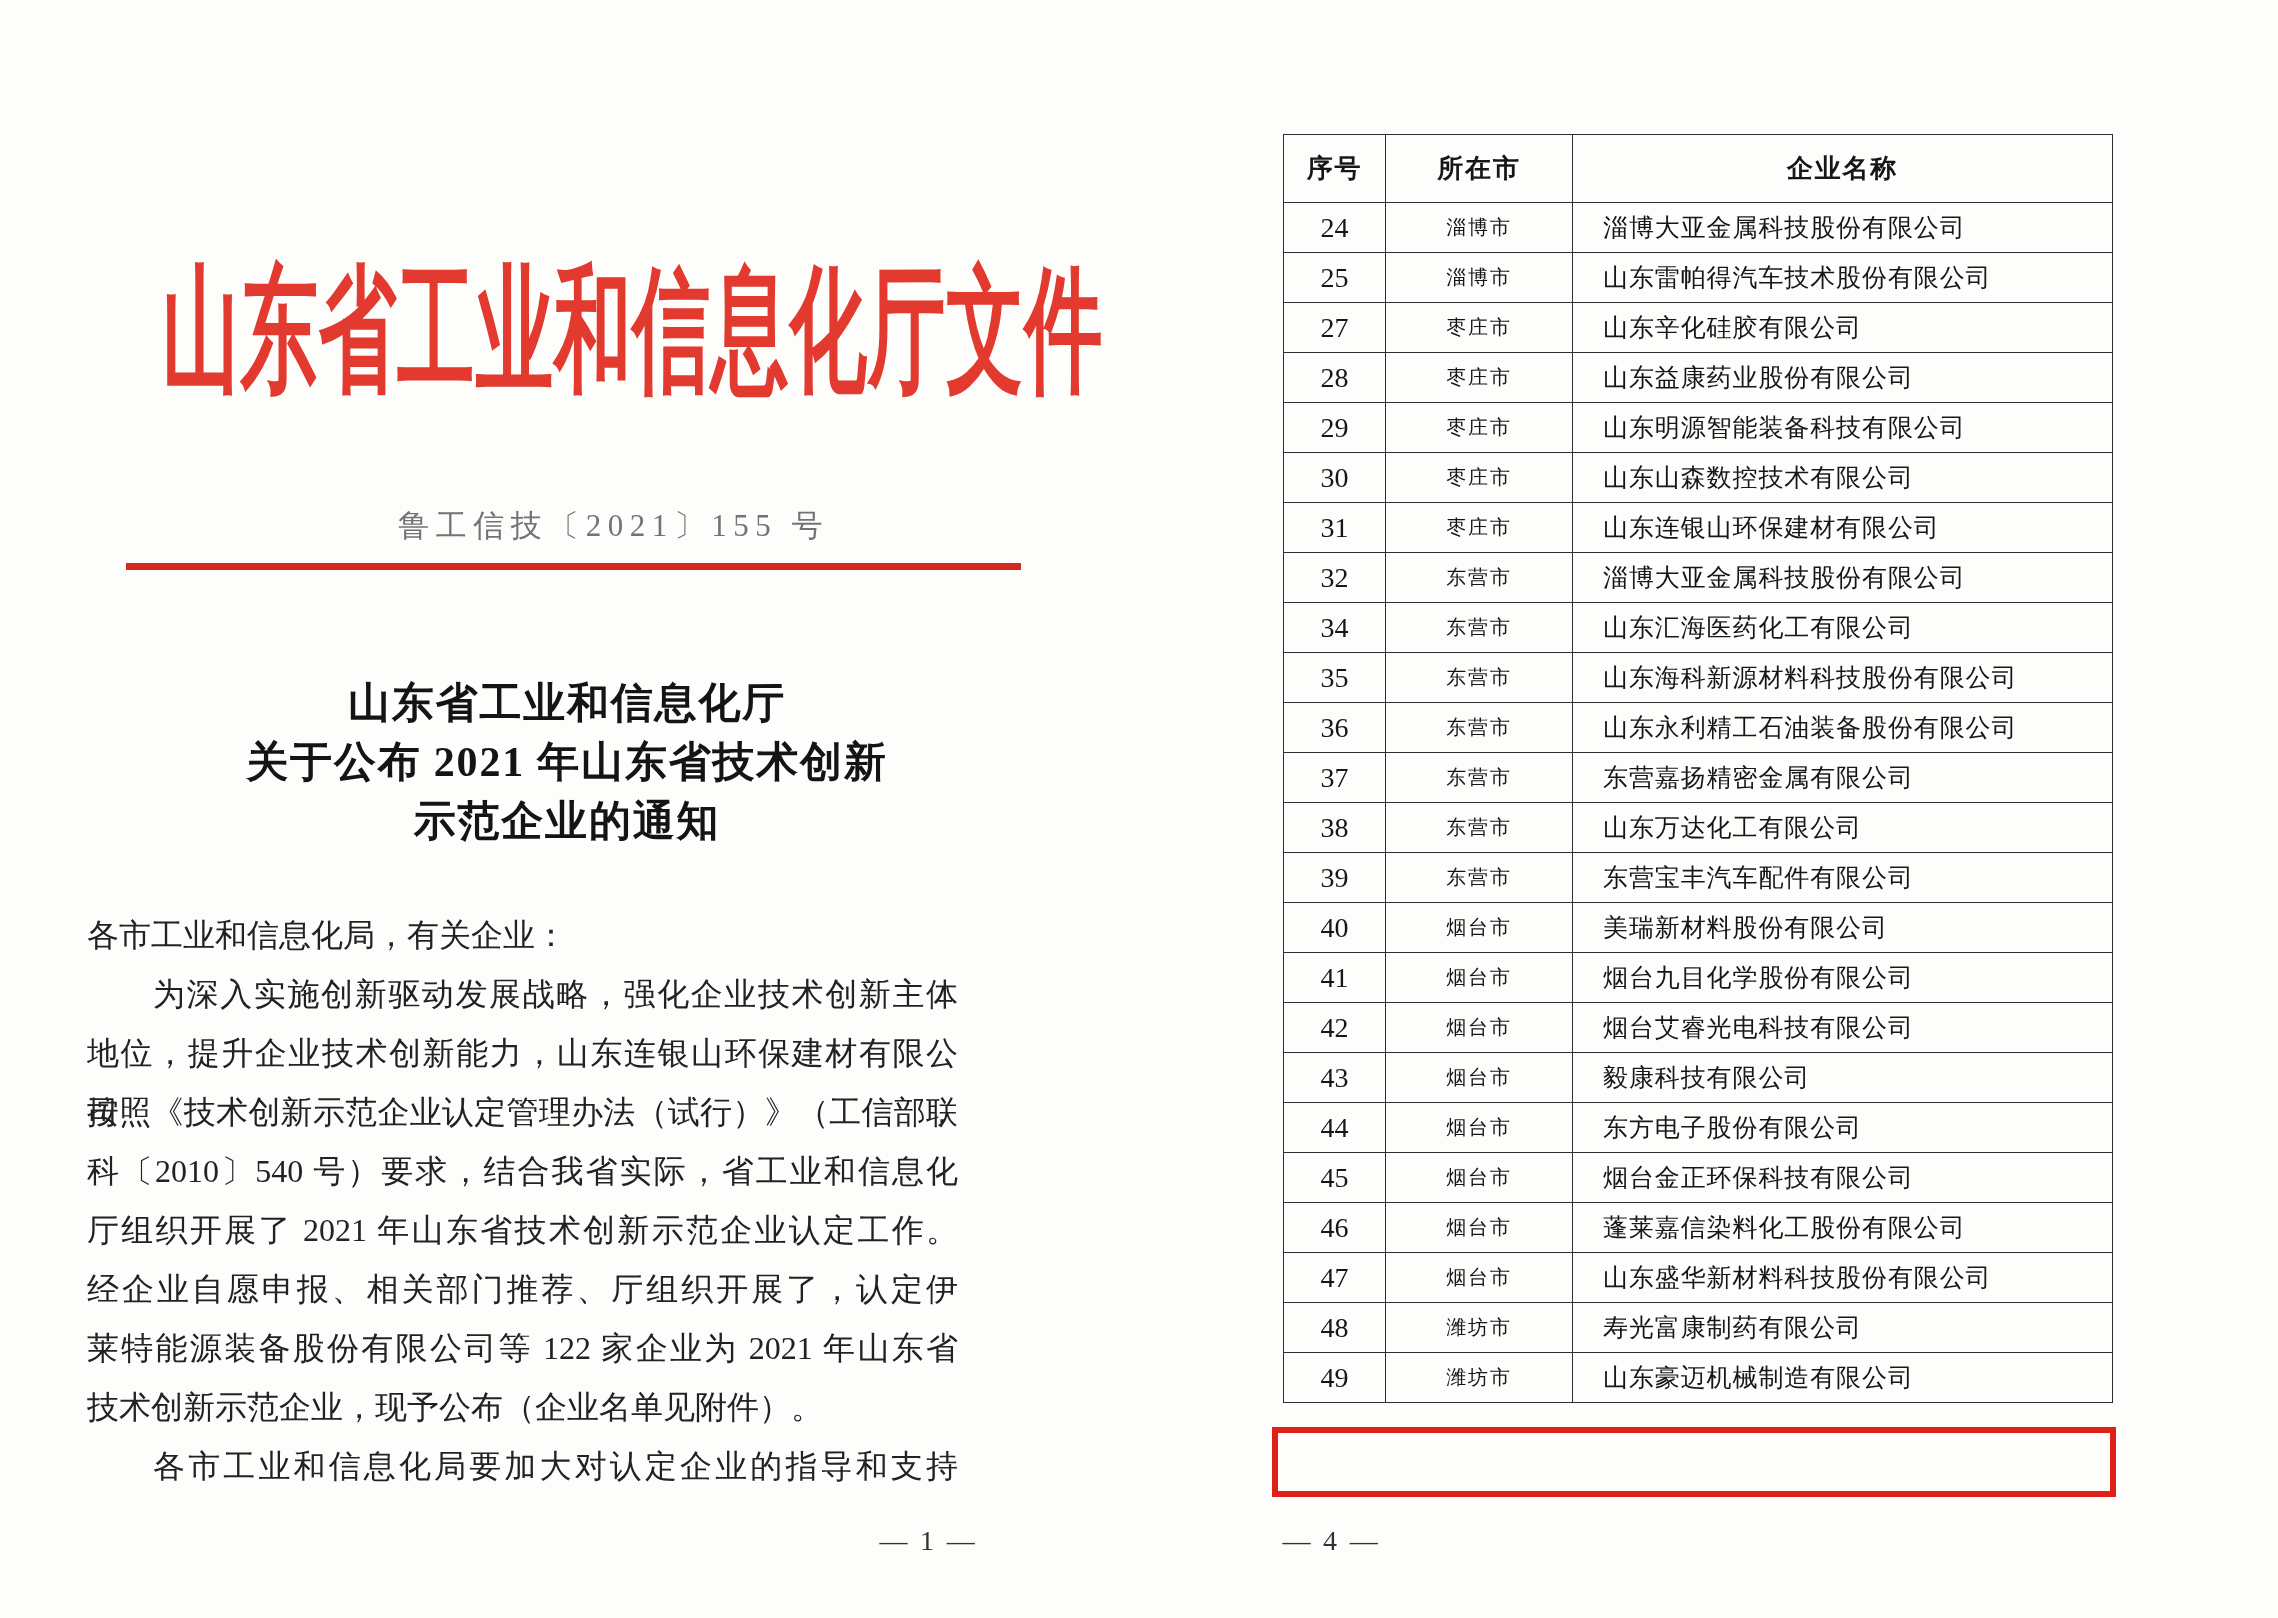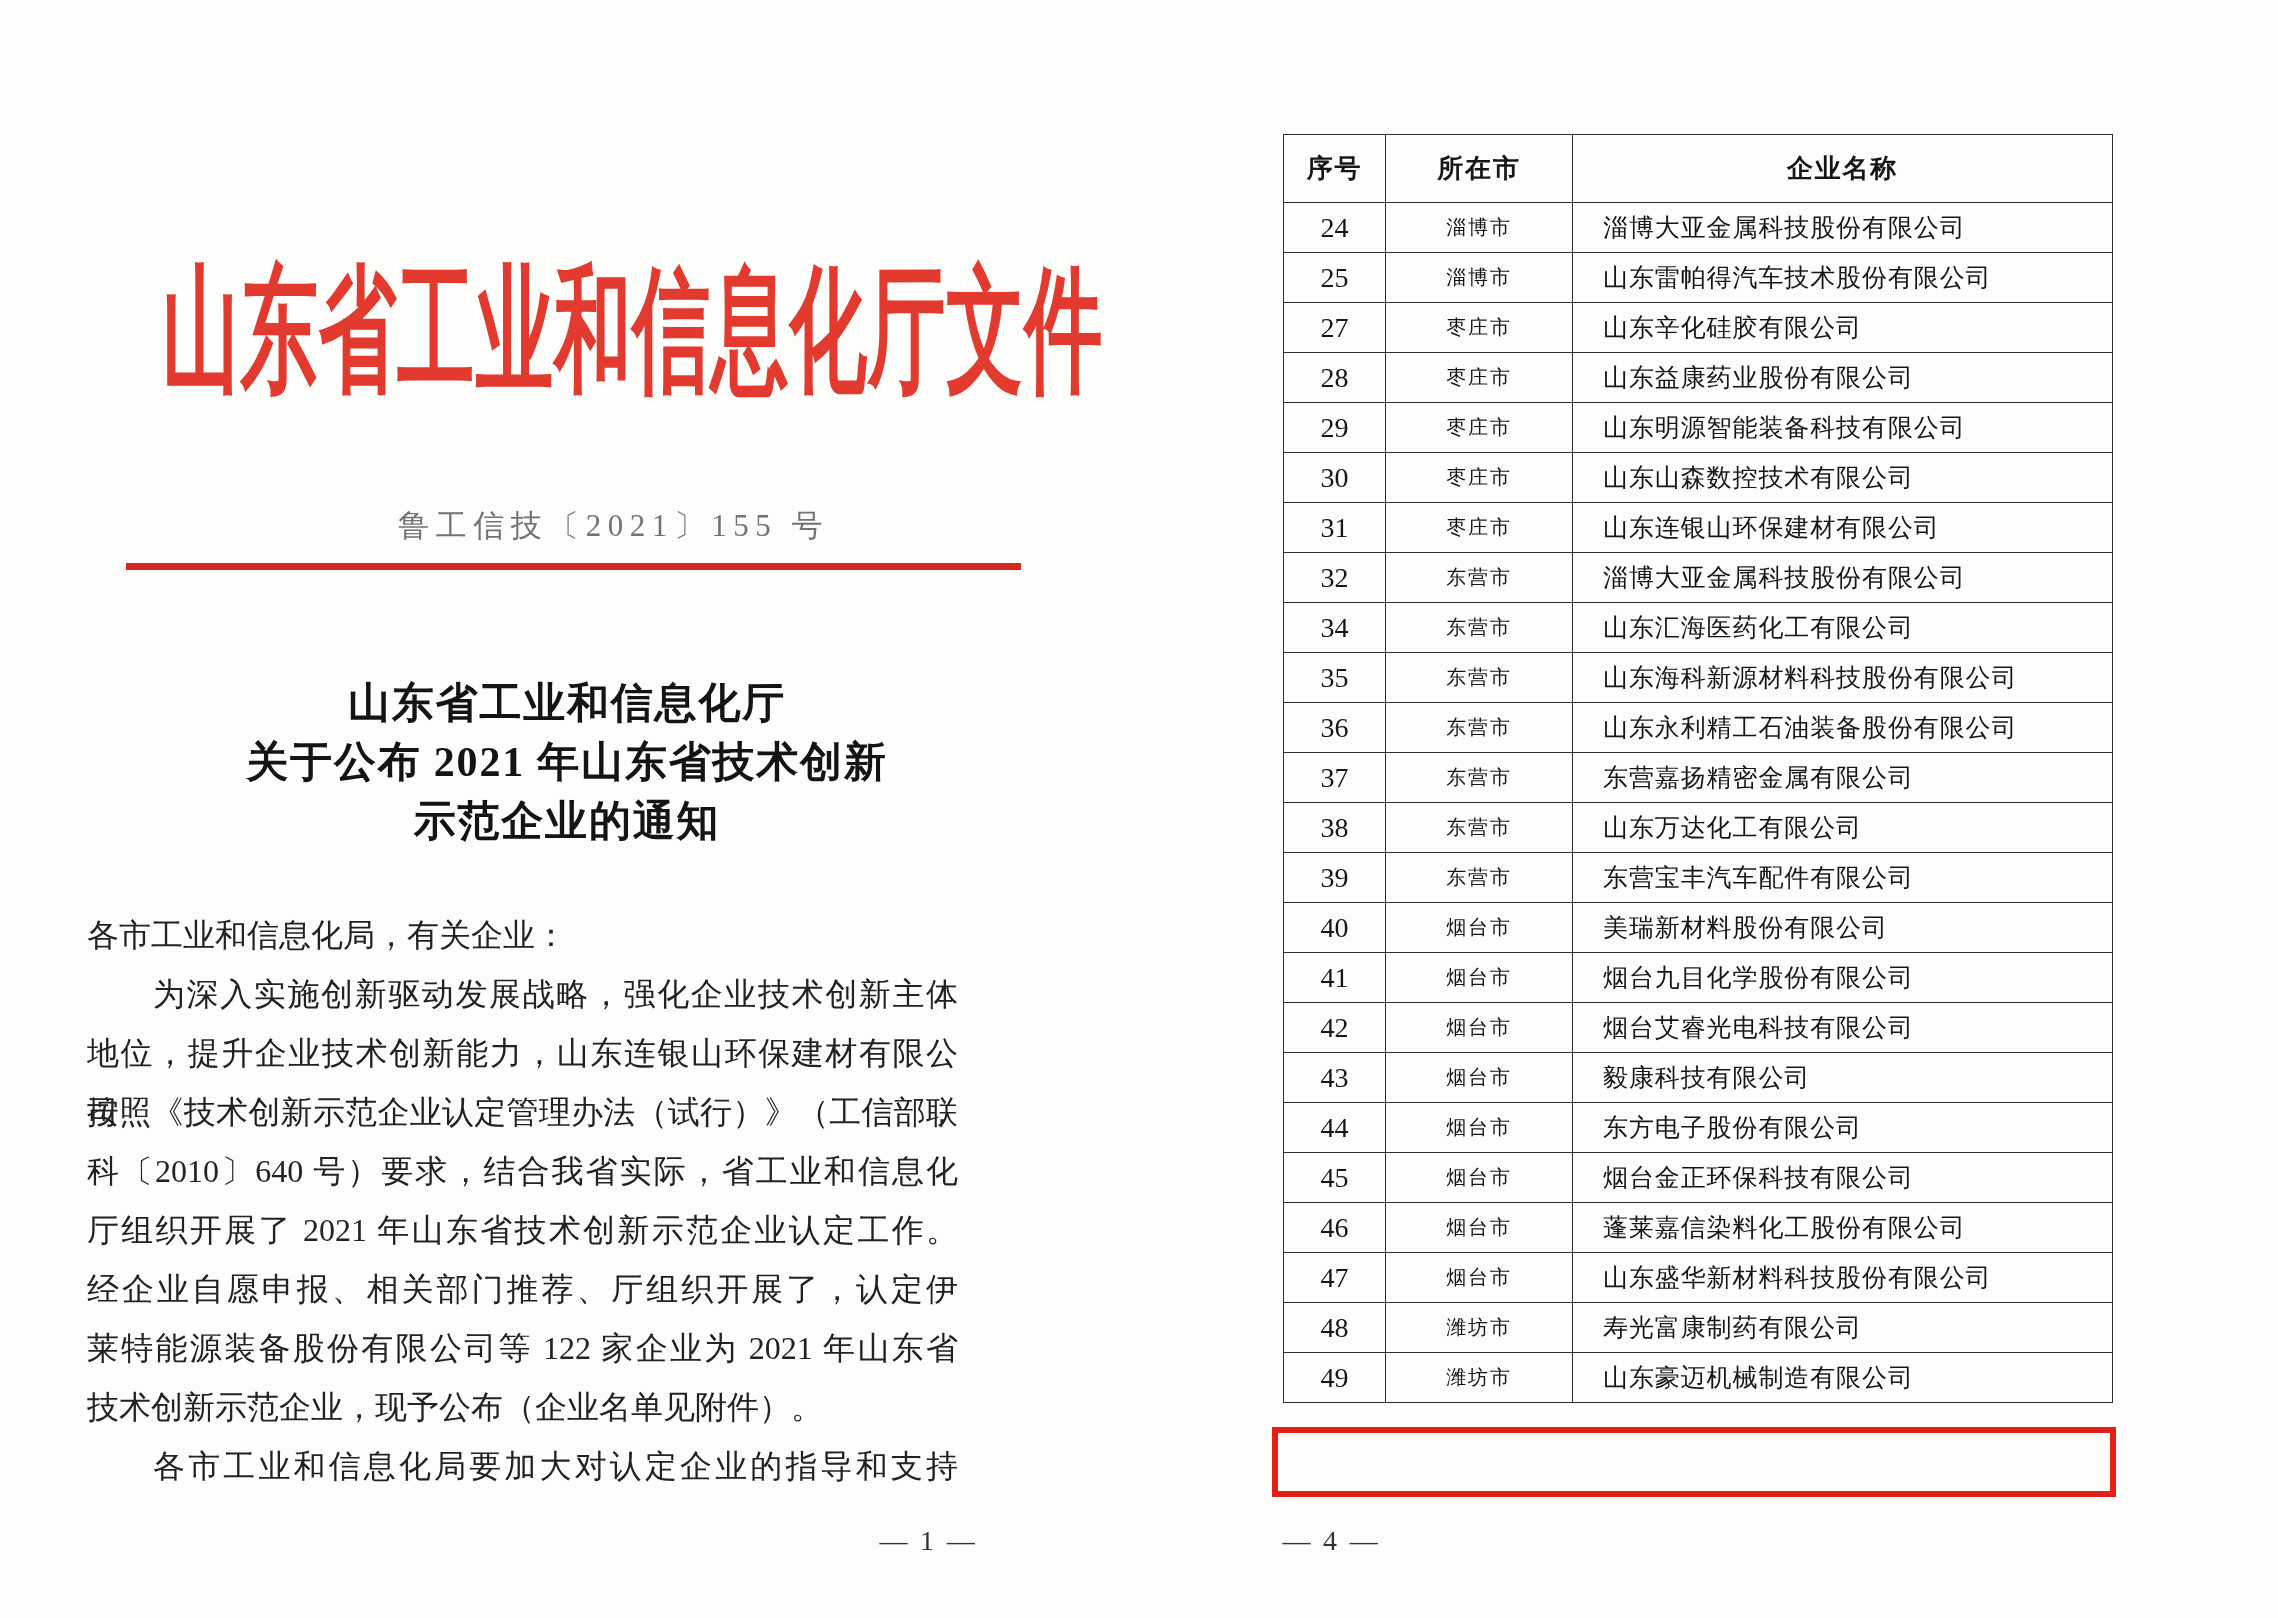--- a/index.html
+++ b/index.html
@@ -84,21 +84,21 @@
     <div>山东省工业和信息化厅</div>
     <div>关于公布 2021 年山东省技术创新</div>
     <div>示范企业的通知</div>
   </div>
 
   <div class="body-text">
       <div class="line">各市工业和信息化局，有关企业：</div>
       <div class="line j ind">为深入实施创新驱动发展战略，强化企业技术创新主体</div>
       <div class="line j">地位，提升企业技术创新能力，山东连银山环保建材有限公司，</div>
       <div class="line j">按照《技术创新示范企业认定管理办法（试行）》（工信部联</div>
-      <div class="line j">科〔2010〕640 号）要求，结合我省实际，省工业和信息化</div>
+      <div class="line j">科〔2010〕540 号）要求，结合我省实际，省工业和信息化</div>
       <div class="line j">厅组织开展了 2021 年山东省技术创新示范企业认定工作。</div>
       <div class="line j">经企业自愿申报、相关部门推荐、厅组织开展了，认定伊</div>
       <div class="line j">莱特能源装备股份有限公司等 122 家企业为 2021 年山东省</div>
       <div class="line">技术创新示范企业，现予公布（企业名单见附件）。</div>
       <div class="line j ind">各市工业和信息化局要加大对认定企业的指导和支持</div>
     </div>
 
   <div class="page-num pn-left">— 1 —</div>
 
   <table class="doc-table">

